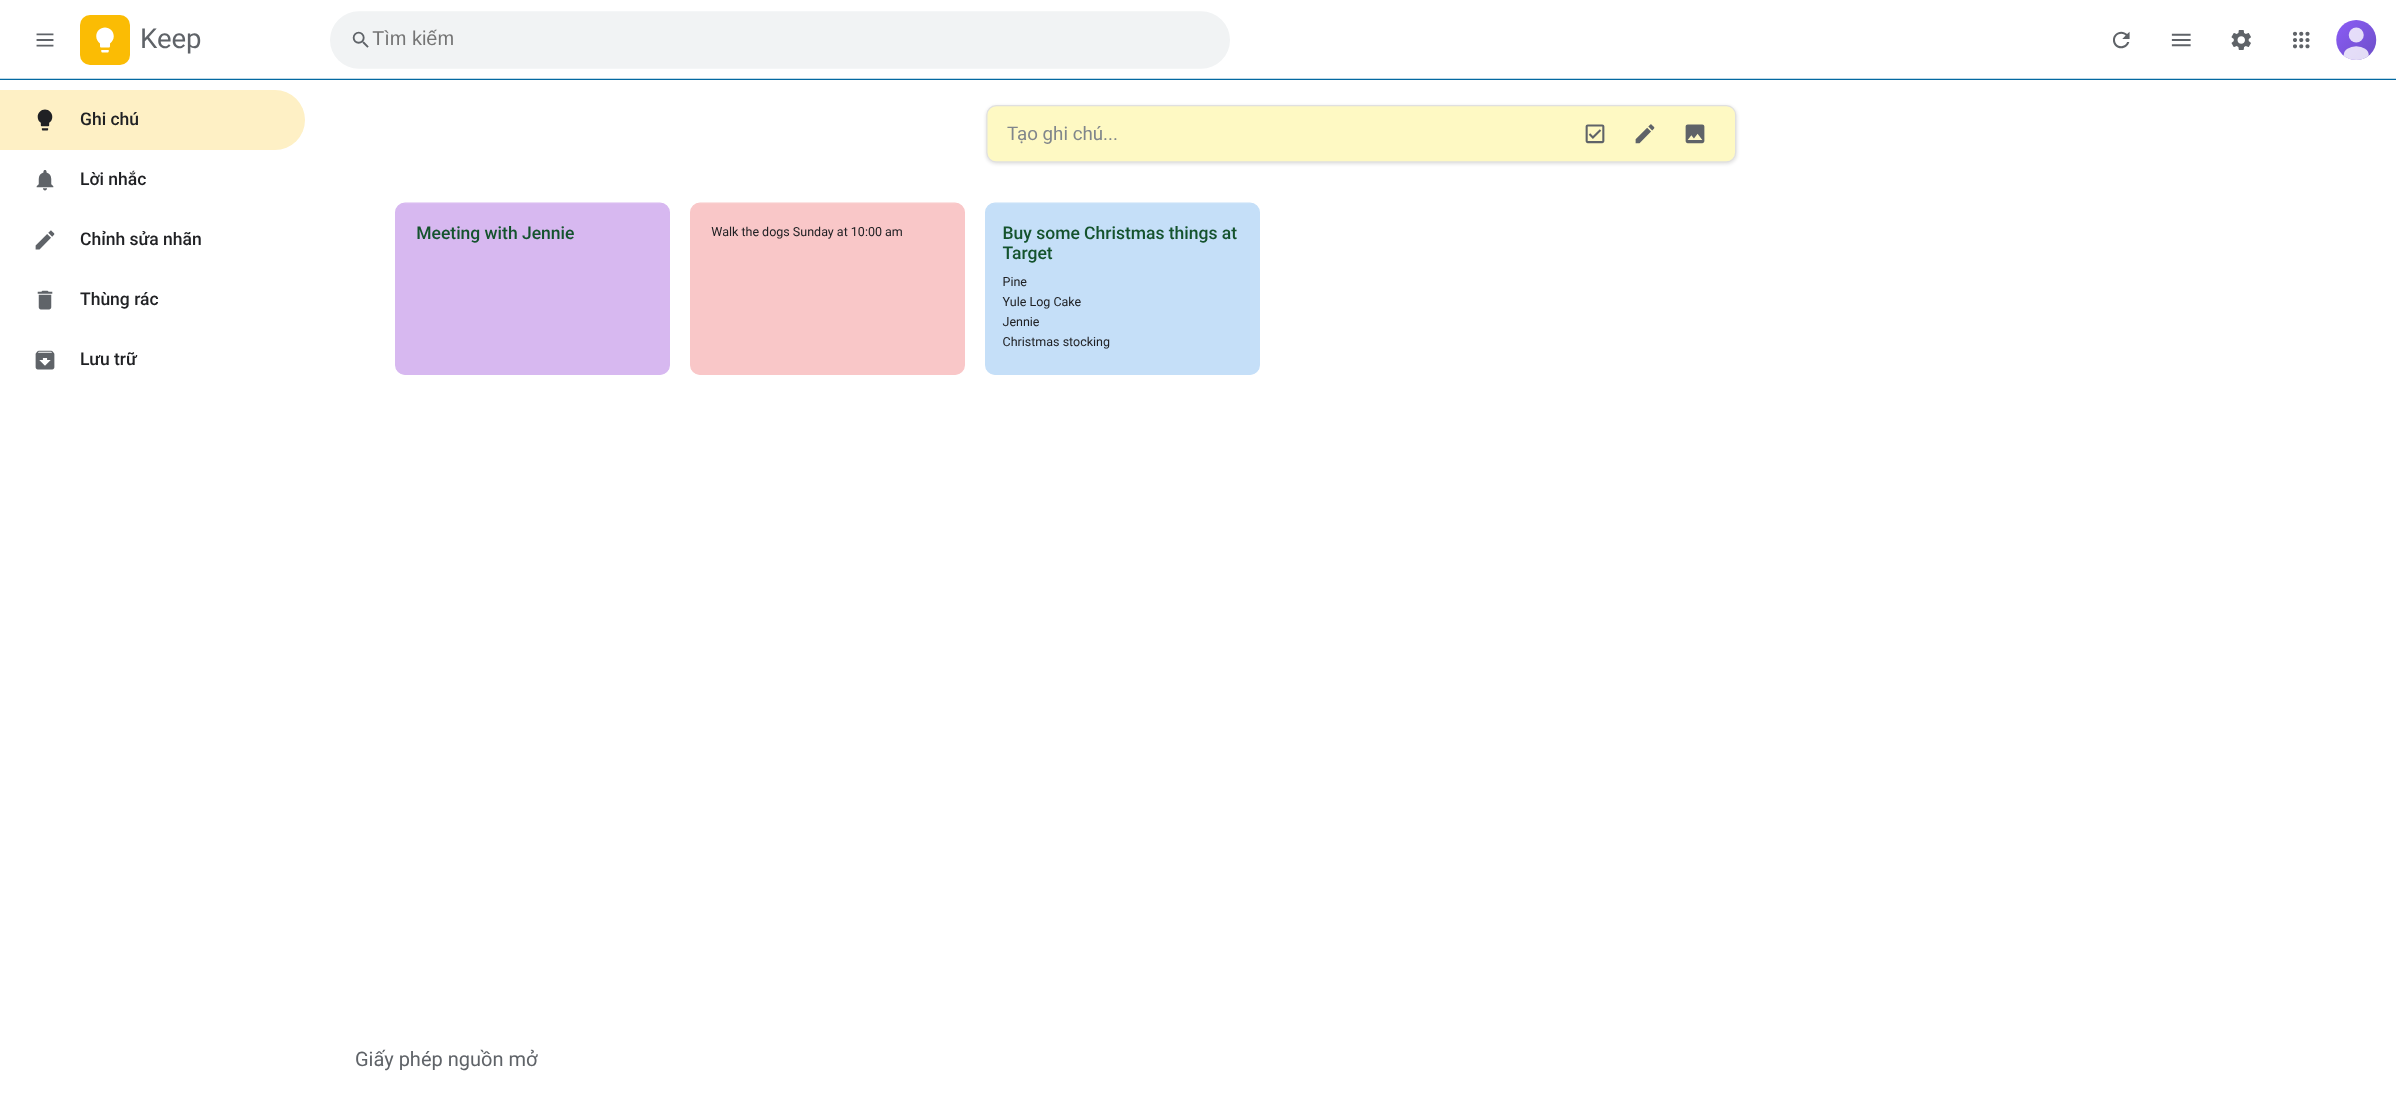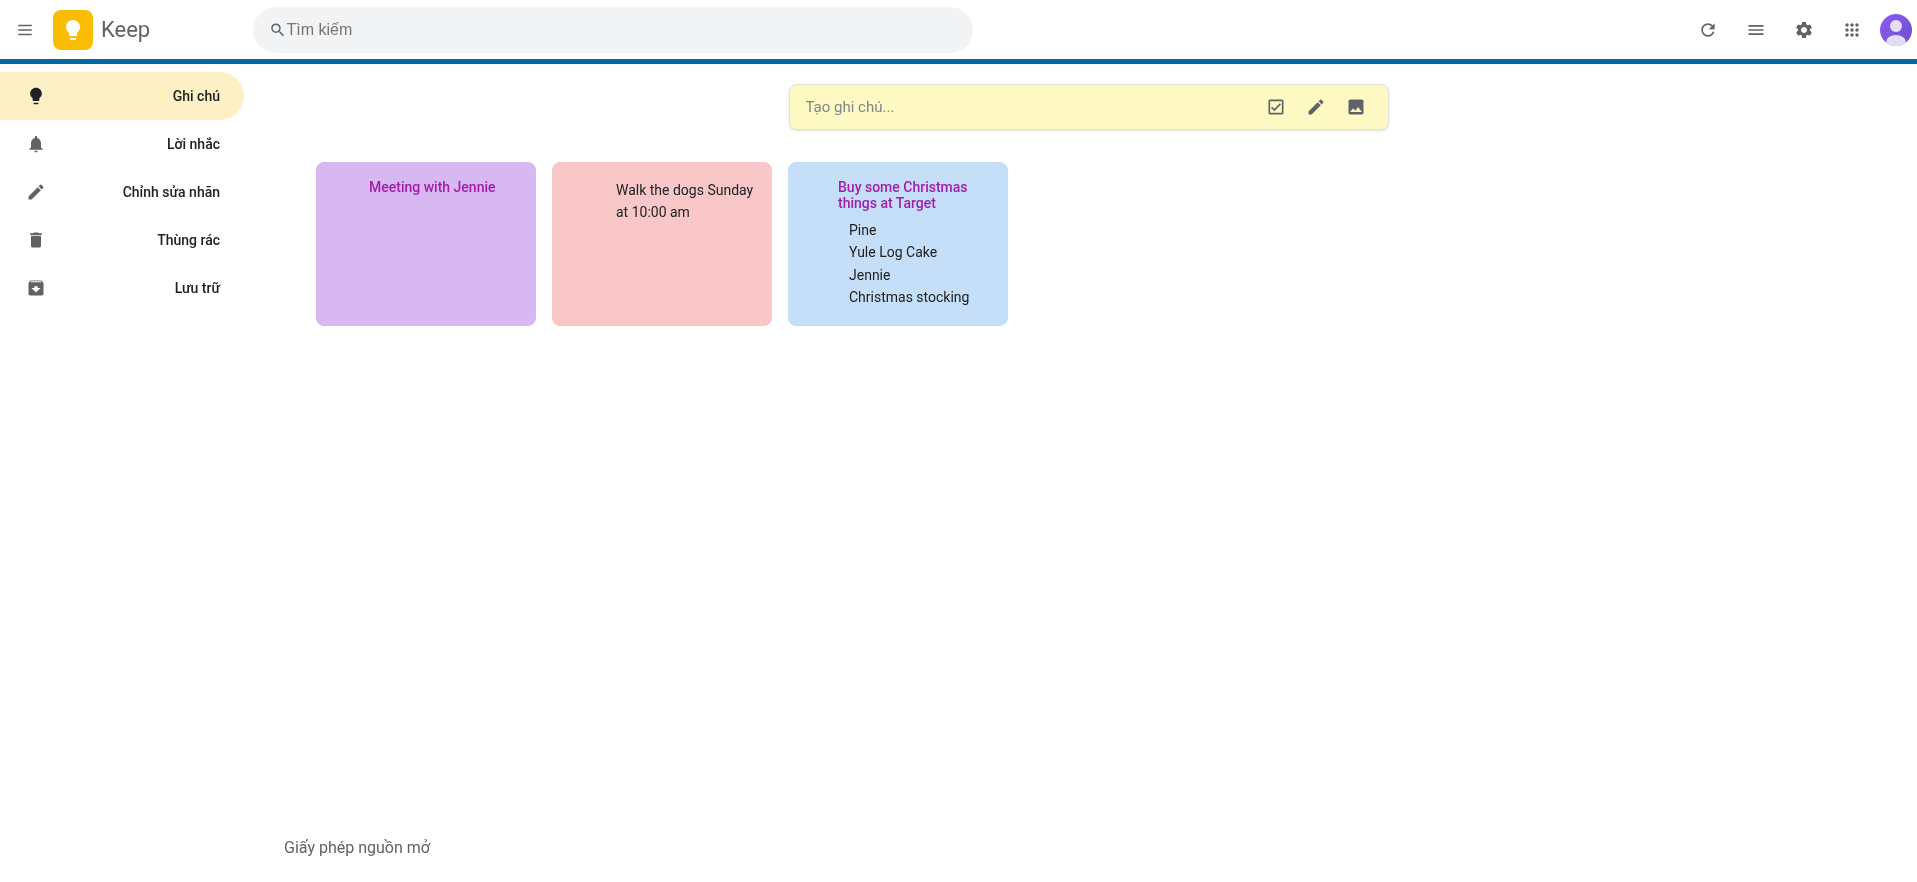--- a/index.html
+++ b/index.html
@@ -3,22 +3,22 @@
   <meta charset="utf-8">
   <style>
     * { box-sizing: border-box; margin: 0; padding: 0; }
     body { font-family: 'Google Sans', Roboto, Arial, sans-serif; background: #fff; height: 882px; overflow: hidden; color: #202124; }
 
     
     .header {
       display: flex;
       align-items: center;
       height: 64px;
-      padding: 0 5px;
-      border-bottom: 5px solid #0369a1;
+      padding: 0 16px;
+      border-bottom: 1px solid #0369a1;
       gap: 8px;
     }
     .header-left {
       display: flex;
       align-items: center;
       gap: 4px;
       min-width: 240px;
     }
     .hamburger-btn {
       width: 40px; height: 40px;
@@ -100,21 +100,20 @@
       align-items: center;
       height: 48px;
       padding: 0 24px;
       gap: 16px;
       cursor: pointer;
       border-radius: 0 25px 25px 0;
       margin-right: 16px;
       font-size: 14px;
       font-weight: 500;
       color: #202124;
-      justify-content: space-between;
     }
     .sidebar-item.active {
       background: #fef0c5;
       color: #202124;
     }
     .sidebar-item .si-icon {
       font-size: 20px;
       color: #5f6368;
       display: flex; align-items: center; justify-content: center;
       width: 24px; height: 24px;
@@ -178,29 +177,27 @@
       cursor: pointer;
       position: relative;
     }
     .note-card.purple { background: #d7b8f0; border-color: #d7b8f0; }
     .note-card.pink { background: #f9c7c8; border-color: #f9c7c8; }
     .note-card.blue { background: #c5dff8; border-color: #c5dff8; padding-left: 13px; }
 
     .note-title {
       font-size: 14px;
       font-weight: 500;
-      color: #a21caf;
+      color: #14532d;
       margin-bottom: 8px;
-      margin-left: 36px;
     }
     .note-body {
-      font-size: 14px;
+      font-size: 10px;
       color: #202124;
       line-height: 1.6;
-      margin-left: 47px;
     }
 
     
     .footer {
       position: fixed;
       bottom: 17px;
       left: 260px;
       right: 0;
       padding: 8px 24px;
       font-size: 16px;

